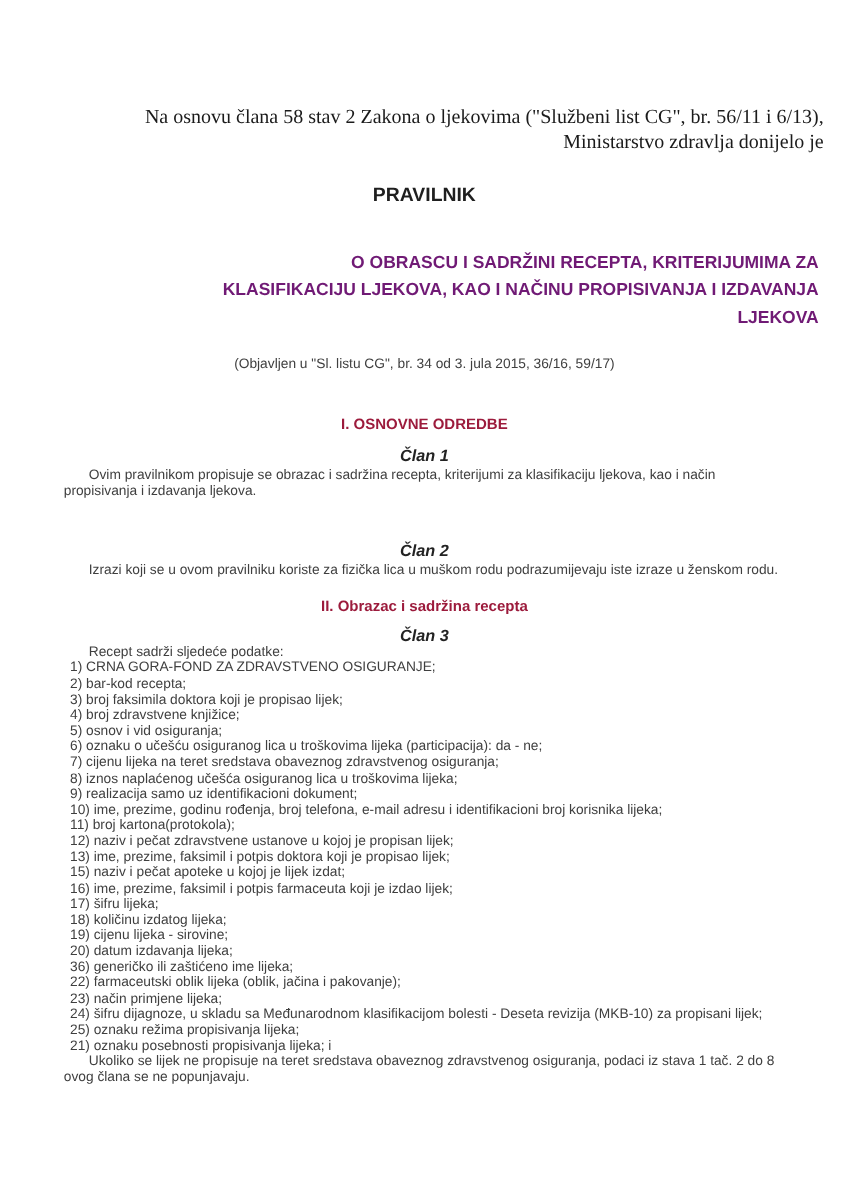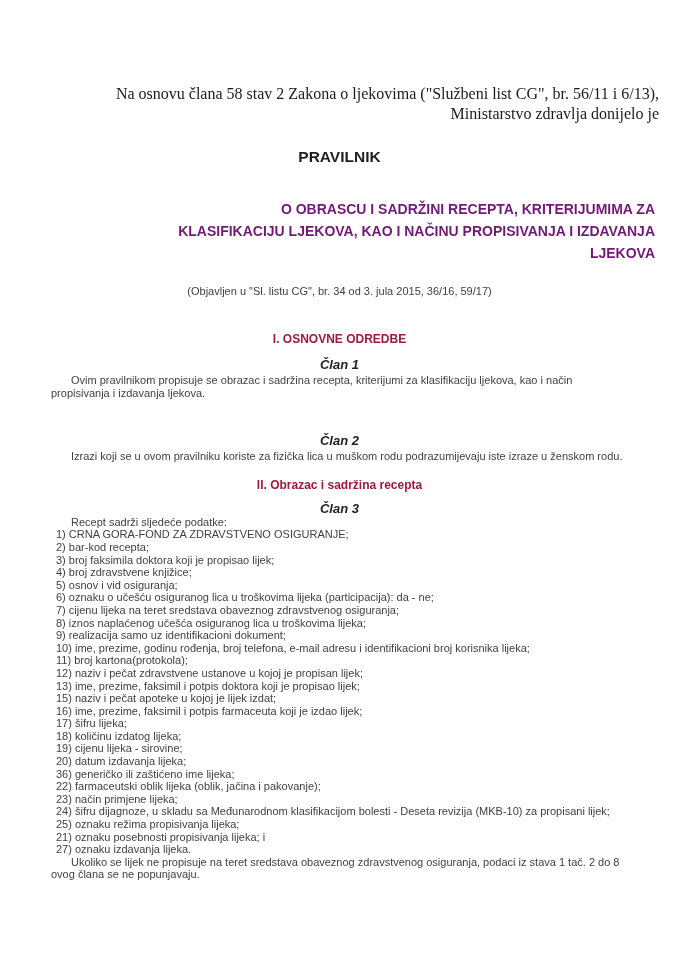--- a/index.html
+++ b/index.html
@@ -120,19 +120,18 @@
       <p class="item">17) šifru lijeka;</p>
       <p class="item">18) količinu izdatog lijeka;</p>
       <p class="item">19) cijenu lijeka - sirovine;</p>
       <p class="item">20) datum izdavanja lijeka;</p>
       <p class="item">36) generičko ili zaštićeno ime lijeka;</p>
       <p class="item">22) farmaceutski oblik lijeka (oblik, jačina i pakovanje);</p>
       <p class="item">23) način primjene lijeka;</p>
       <p class="item">24) šifru dijagnoze, u skladu sa Međunarodnom klasifikacijom bolesti - Deseta revizija (MKB-10) za propisani lijek;</p>
       <p class="item">25) oznaku režima propisivanja lijeka;</p>
       <p class="item">21) oznaku posebnosti propisivanja lijeka; i</p>
-      <p class="item">27) oznaku izdavanja lijeka.</p>
     </div>
 
   <p class="body-p m0">Ukoliko se lijek ne propisuje na teret sredstava obaveznog zdravstvenog osiguranja, podaci iz stava 1 tač. 2 do 8
 ovog člana se ne popunjavaju.</p>
 
 </div>
 
 </body></html>

